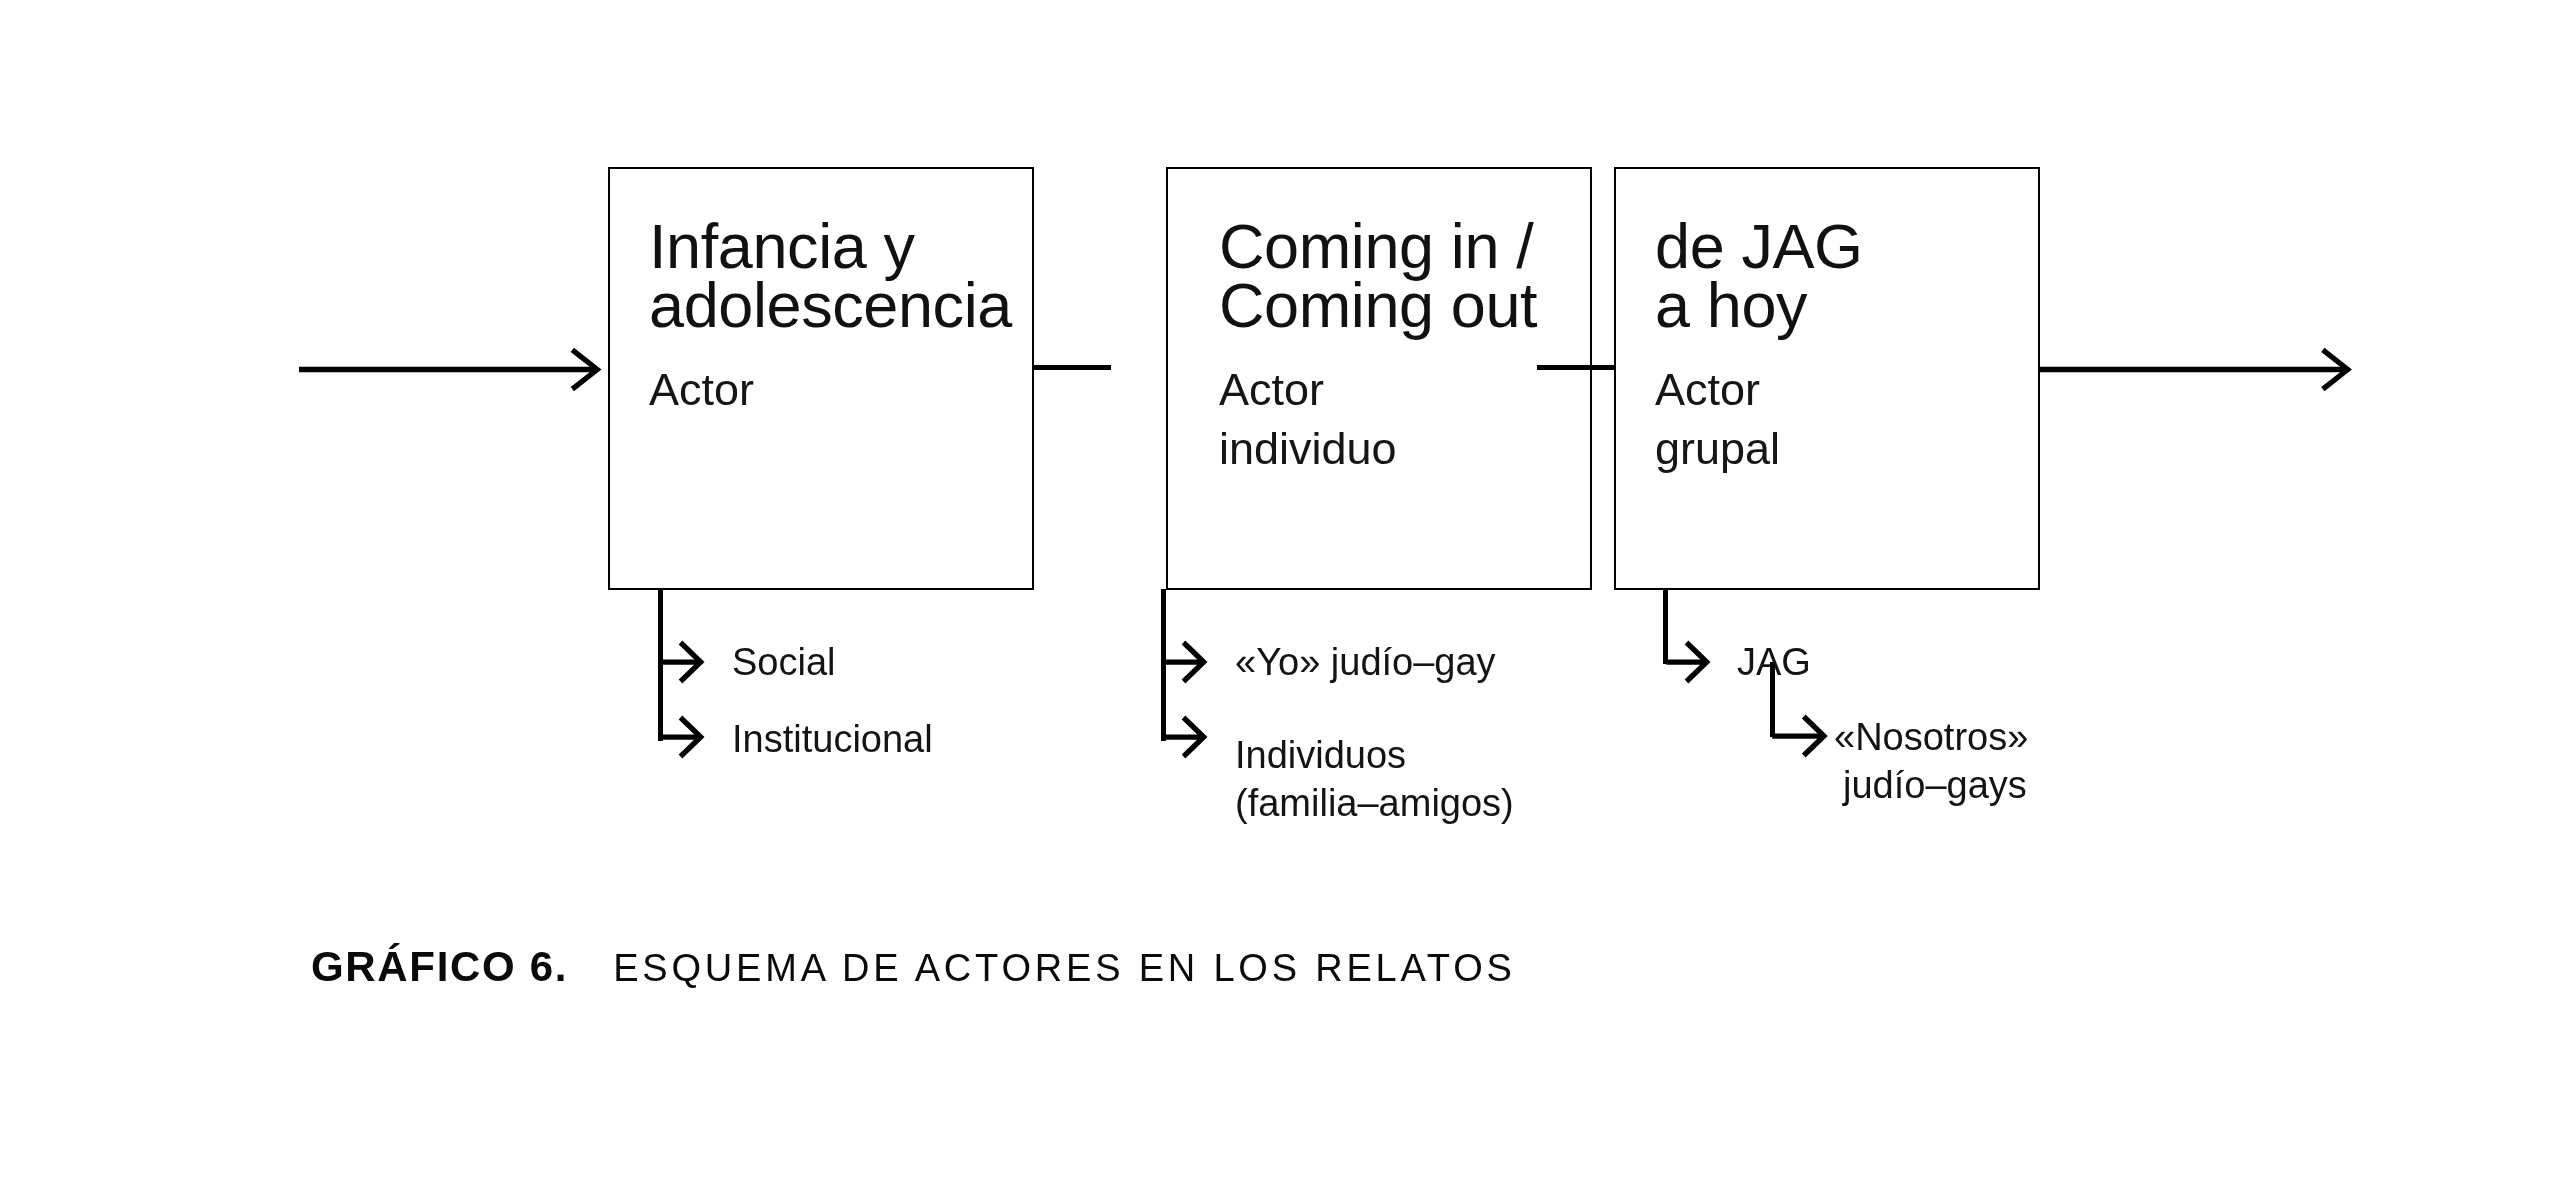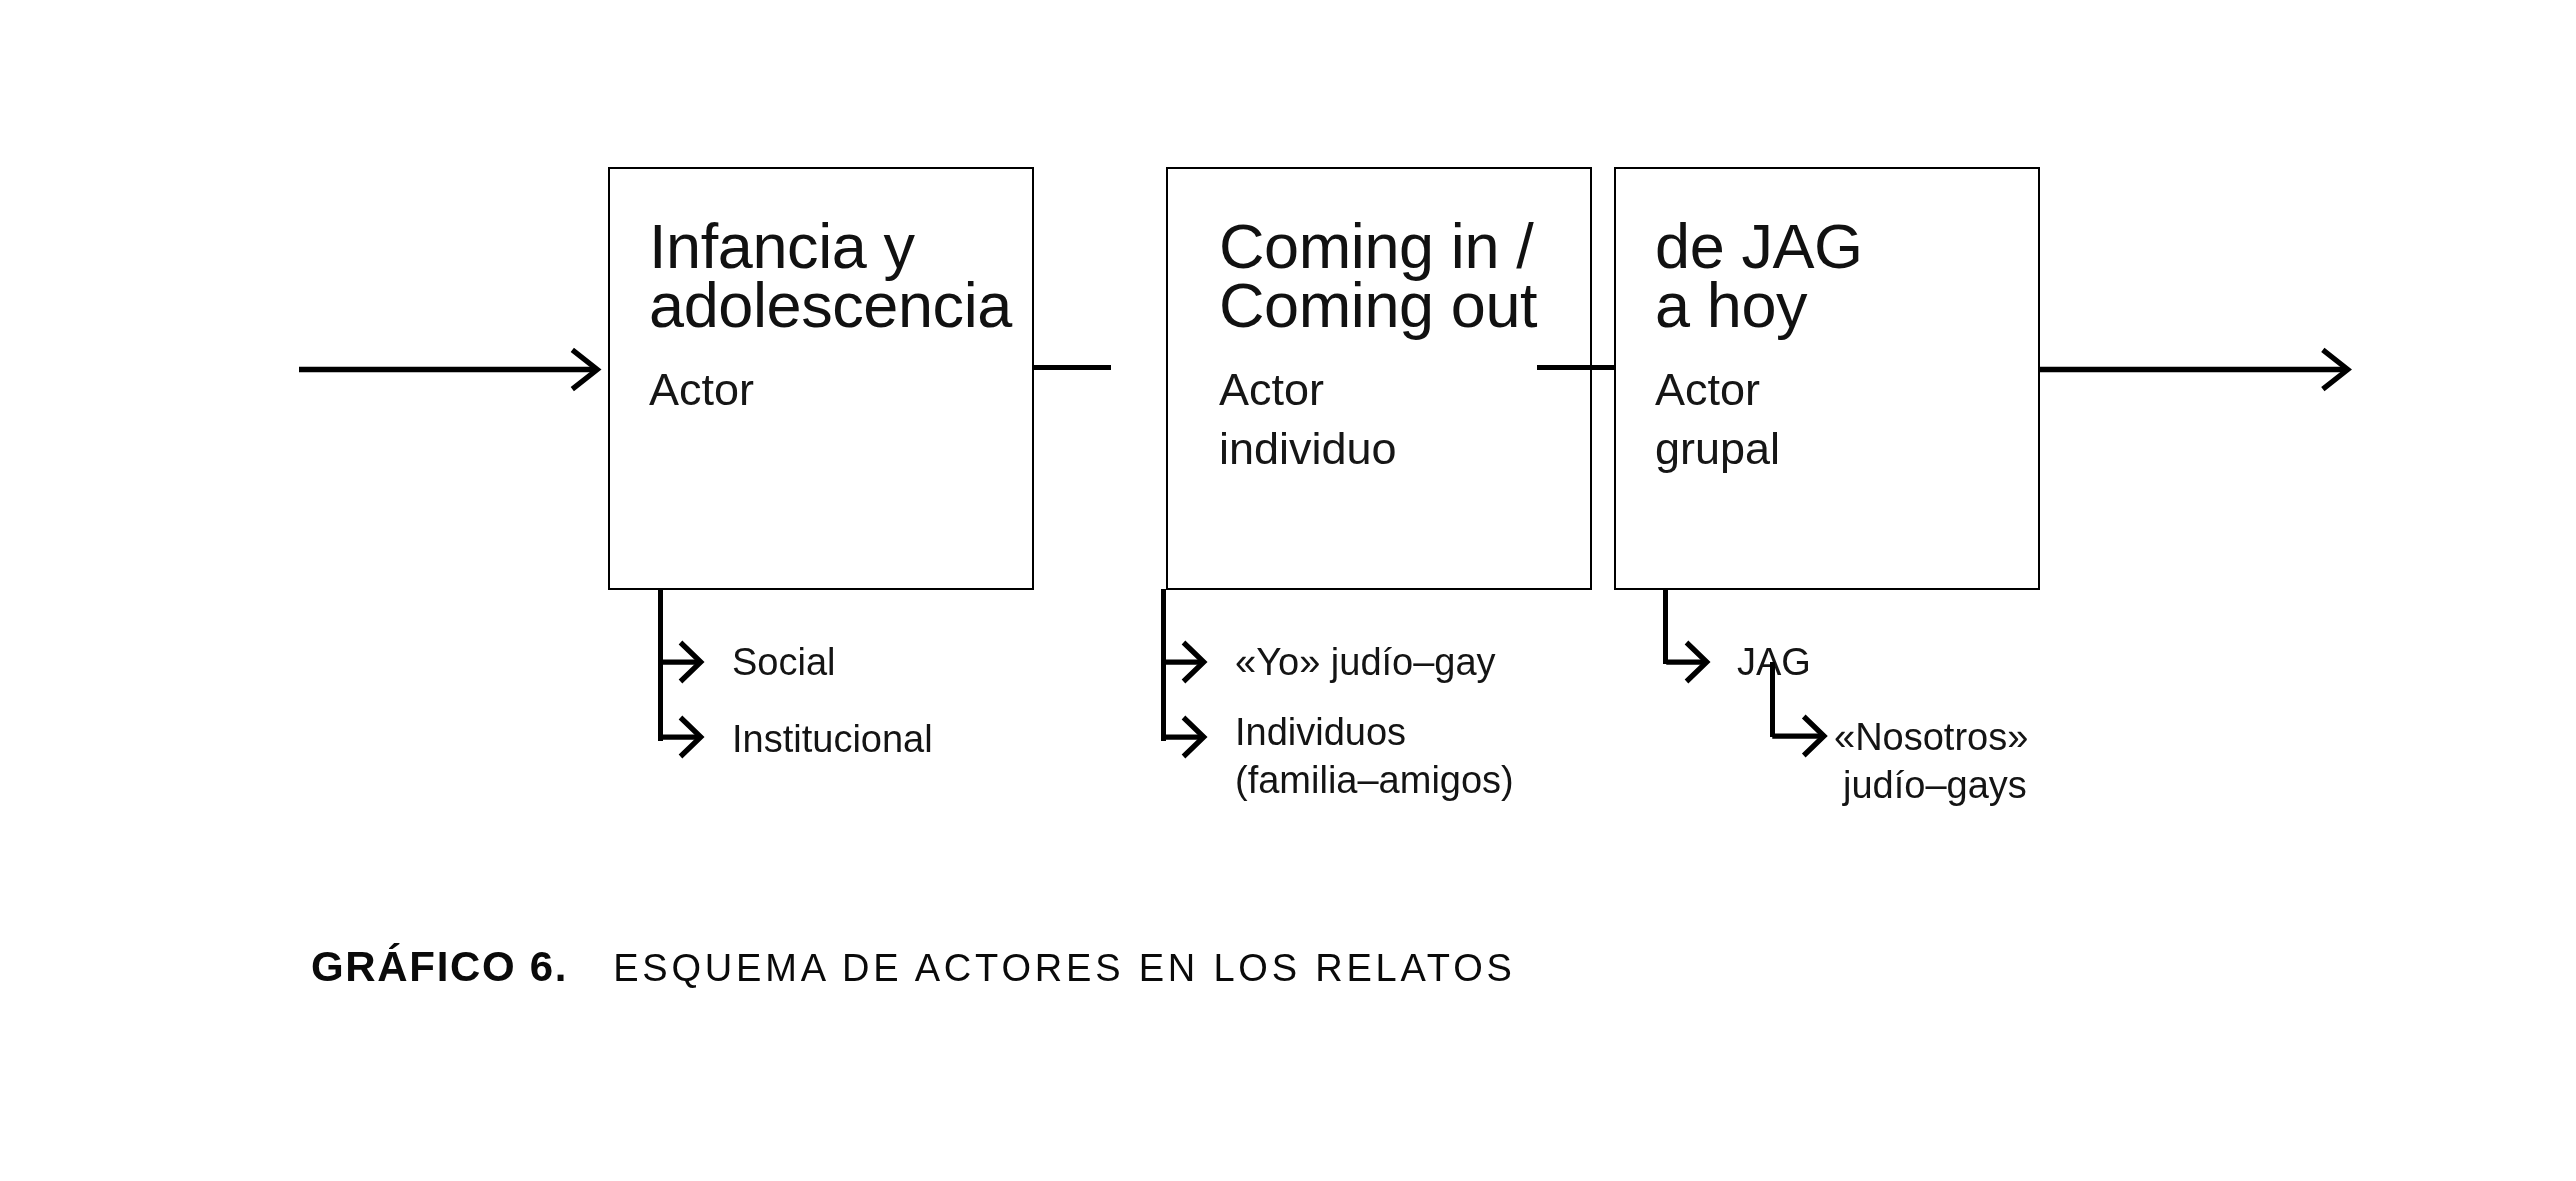--- a/index.html
+++ b/index.html
@@ -173,21 +173,21 @@
   <div class="branch-vline" style="left:1161px; top:589px; height:152px;"></div>
   <svg class="branch-arrow-svg" style="left:1163px; top:638px;" width="83" height="48" viewBox="0 0 110 64">
     <line x1="0" y1="32" x2="51" y2="32" stroke-width="7"></line>
     <polyline points="27,6 54,32 27,58" stroke-width="7"></polyline>
   </svg>
   <div class="branch-label" style="left:1235px; top:641px;">«Yo» judío–gay</div>
   <svg class="branch-arrow-svg" style="left:1163px; top:713px;" width="83" height="48" viewBox="0 0 110 64">
     <line x1="0" y1="32" x2="51" y2="32" stroke-width="7"></line>
     <polyline points="27,6 54,32 27,58" stroke-width="7"></polyline>
   </svg>
-  <div class="branch-label two-line" style="left:1235px; top:708px;">
+  <div class="branch-label two-line" style="left:1235px; top:731px;">
     <div>Individuos</div>
     <div>(familia–amigos)</div>
   </div>
 
   <div class="branch-vline" style="left:1663px; top:589px; height:75px;"></div>
   <svg class="branch-arrow-svg" style="left:1666px; top:638px;" width="83" height="48" viewBox="0 0 110 64">
     <line x1="0" y1="32" x2="51" y2="32" stroke-width="7"></line>
     <polyline points="27,6 54,32 27,58" stroke-width="7"></polyline>
   </svg>
   <div class="branch-label" style="left:1737px; top:641px;text-align:right;">JAG</div>

